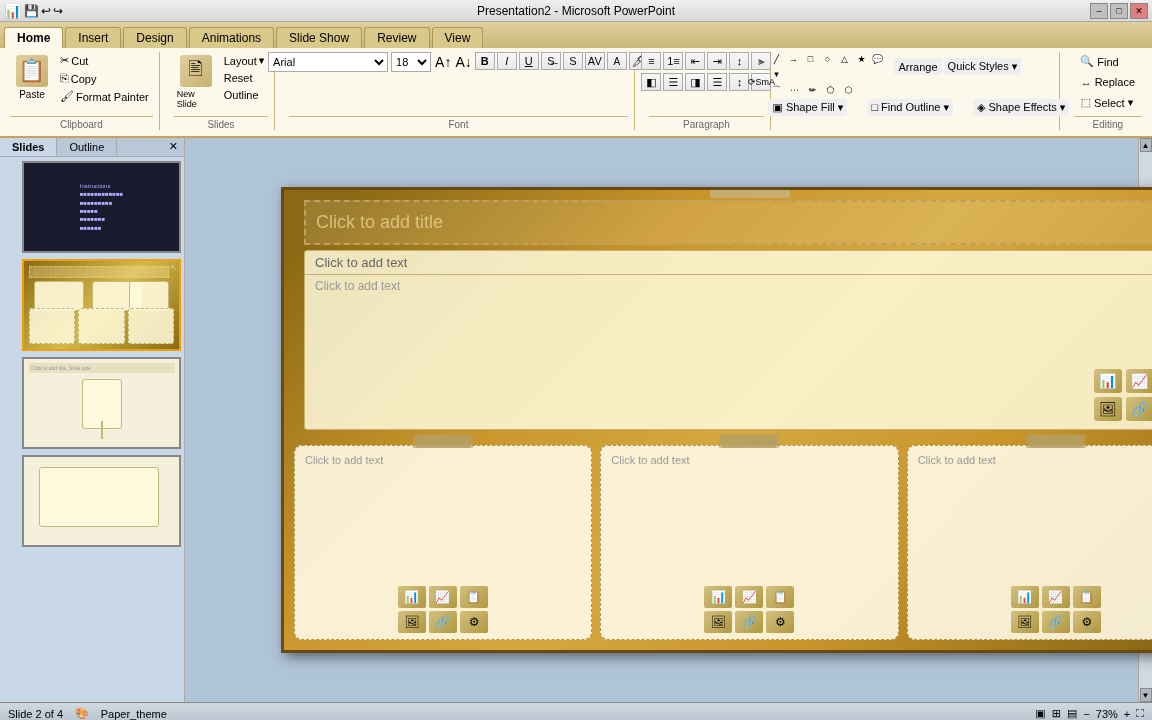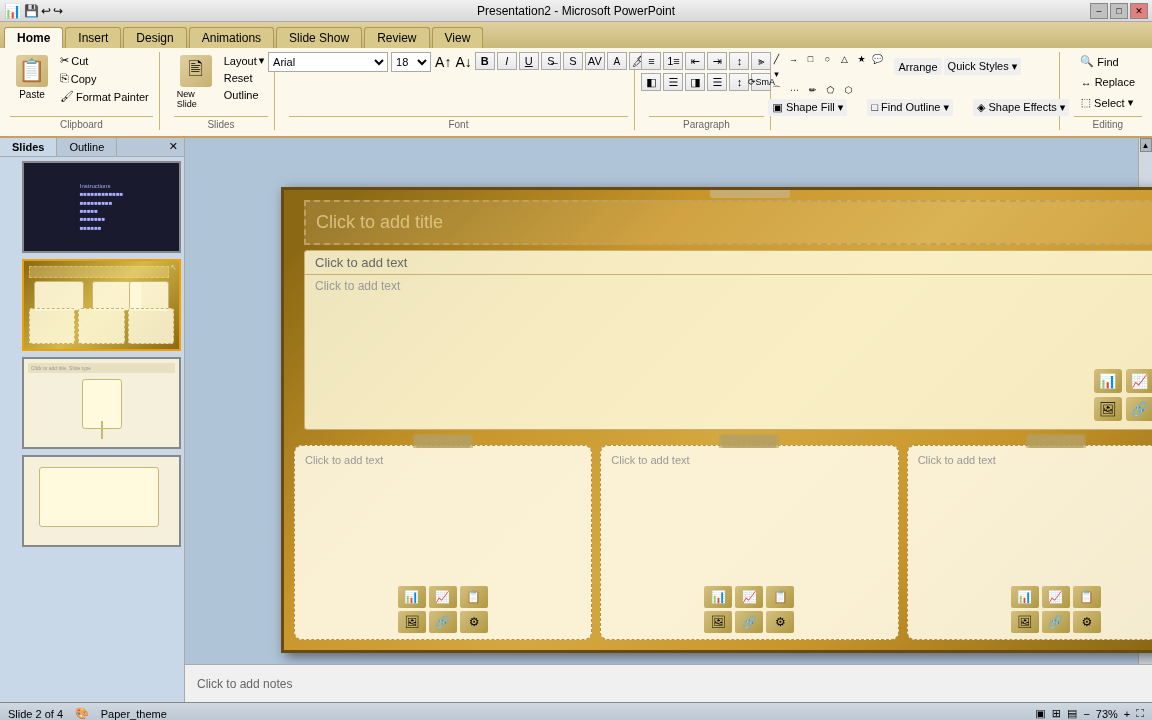--- a/index.html
+++ b/index.html
@@ -397,23 +397,20 @@
               <div class="card-icon">📋</div>
               <div class="card-icon">🖼</div>
               <div class="card-icon">🔗</div>
               <div class="card-icon">⚙</div>
             </div>
           </div>
         </div>
       </div>
     </div>
 
-    <div class="notes-bar" style="position:absolute;bottom:0;left:0;right:14px;">
-      <span>Click to add notes</span>
-    </div>
   </div>
 </div>
 
 <div class="status-bar">
   <span>Slide 2 of 4</span>
   <span>🎨</span>
   <span>Paper_theme</span>
   <div class="status-right">
     <span style="cursor:pointer;" title="Normal View">▣</span>
     <span style="cursor:pointer;" title="Slide Sorter">⊞</span>

